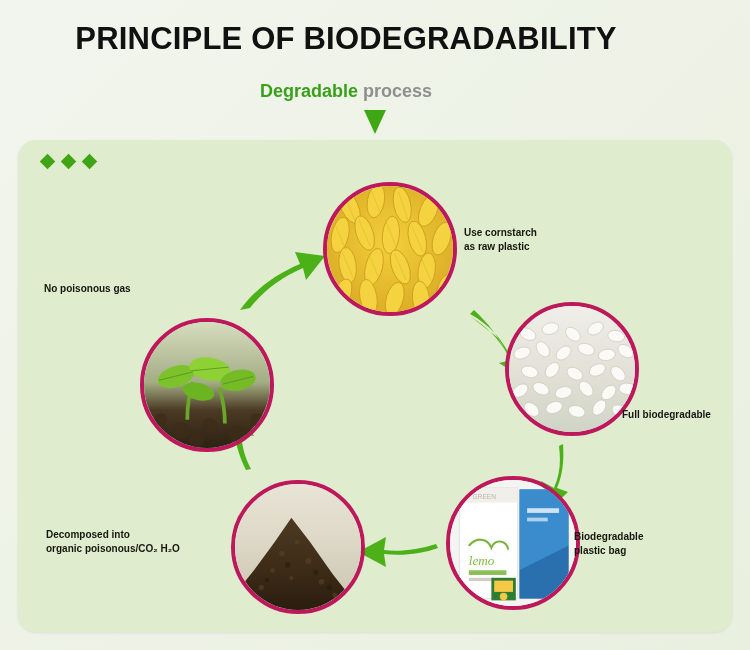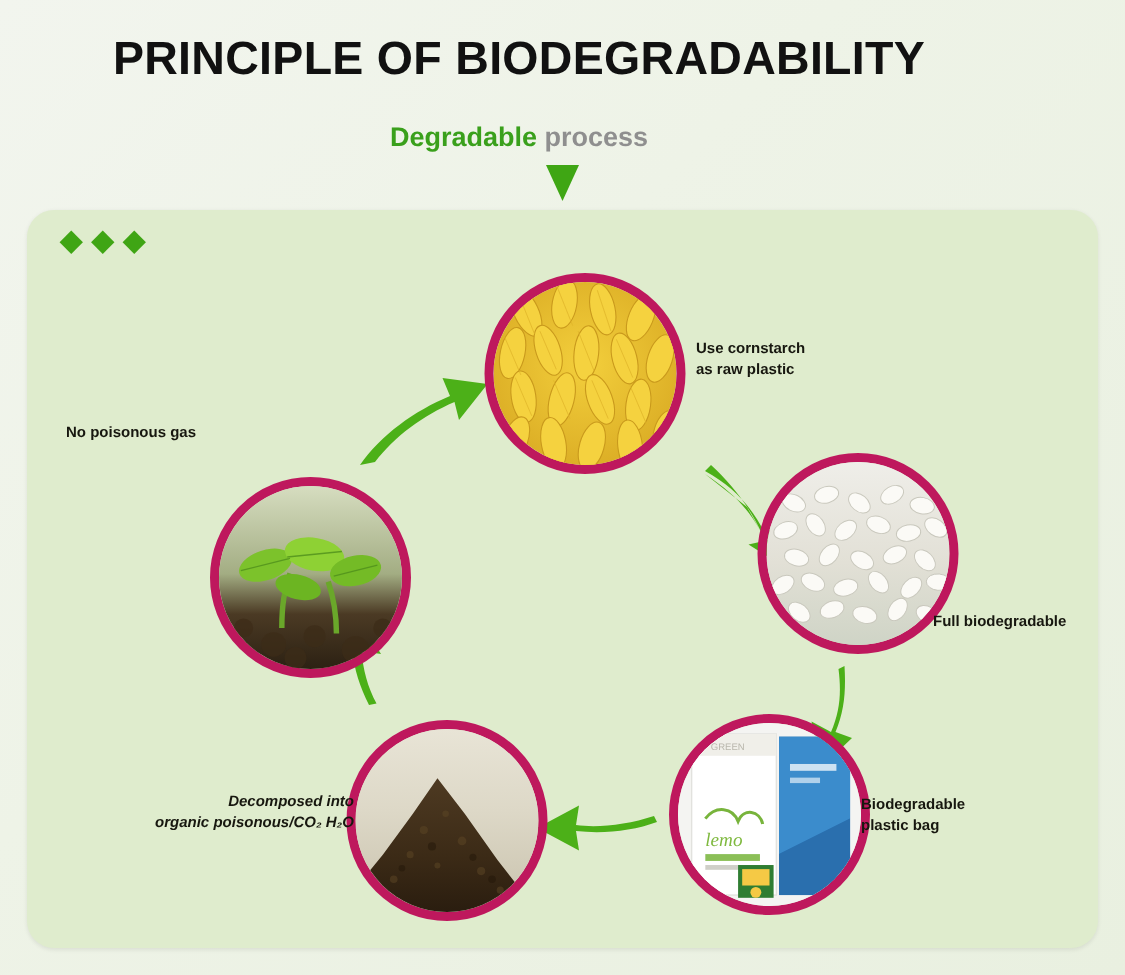--- a/index.html
+++ b/index.html
@@ -78,21 +78,21 @@
     width: 11px;
     height: 11px;
     background: #3fa514;
     transform: rotate(45deg);
   }
 
   
   .circle {
     position: absolute;
     border-radius: 50%;
-    border: 6px solid #be185d;
+    border: 4px solid #be185d;
     overflow: hidden;
     box-sizing: border-box;
   }
   .c-corn   { left: 305px; top: 42px;  width: 134px; height: 134px; }
   .c-resin  { left: 487px; top: 162px; width: 134px; height: 134px; }
   .c-bag    { left: 428px; top: 336px; width: 134px; height: 134px; }
   .c-soil   { left: 213px; top: 340px; width: 134px; height: 134px; }
   .c-sprout { left: 122px; top: 178px; width: 134px; height: 134px; }
 
   .circle svg { display: block; width: 100%; height: 100%; }
@@ -102,21 +102,21 @@
     position: absolute;
     font-size: 10px;
     font-weight: bold;
     color: #17170f;
     line-height: 1.42;
     white-space: nowrap;
   }
   .lbl-corn   { left: 446px; top: 86px; }
   .lbl-resin  { left: 604px; top: 268px; text-align: right; }
   .lbl-bag    { left: 556px; top: 390px; }
-  .lbl-soil   { left: 28px;  top: 388px; text-align: right; width: 190px; white-space: normal; font-style: italic;}
+  .lbl-soil   { left: 28px;  top: 388px; width: 190px; white-space: normal;}
   .lbl-sprout { left: 26px;  top: 142px; }
 
   .lbl-sprout .line2 { }
 
   
   .arrows {
     position: absolute;
     left: 0; top: 0;
     width: 714px; height: 492px;
     pointer-events: none;

